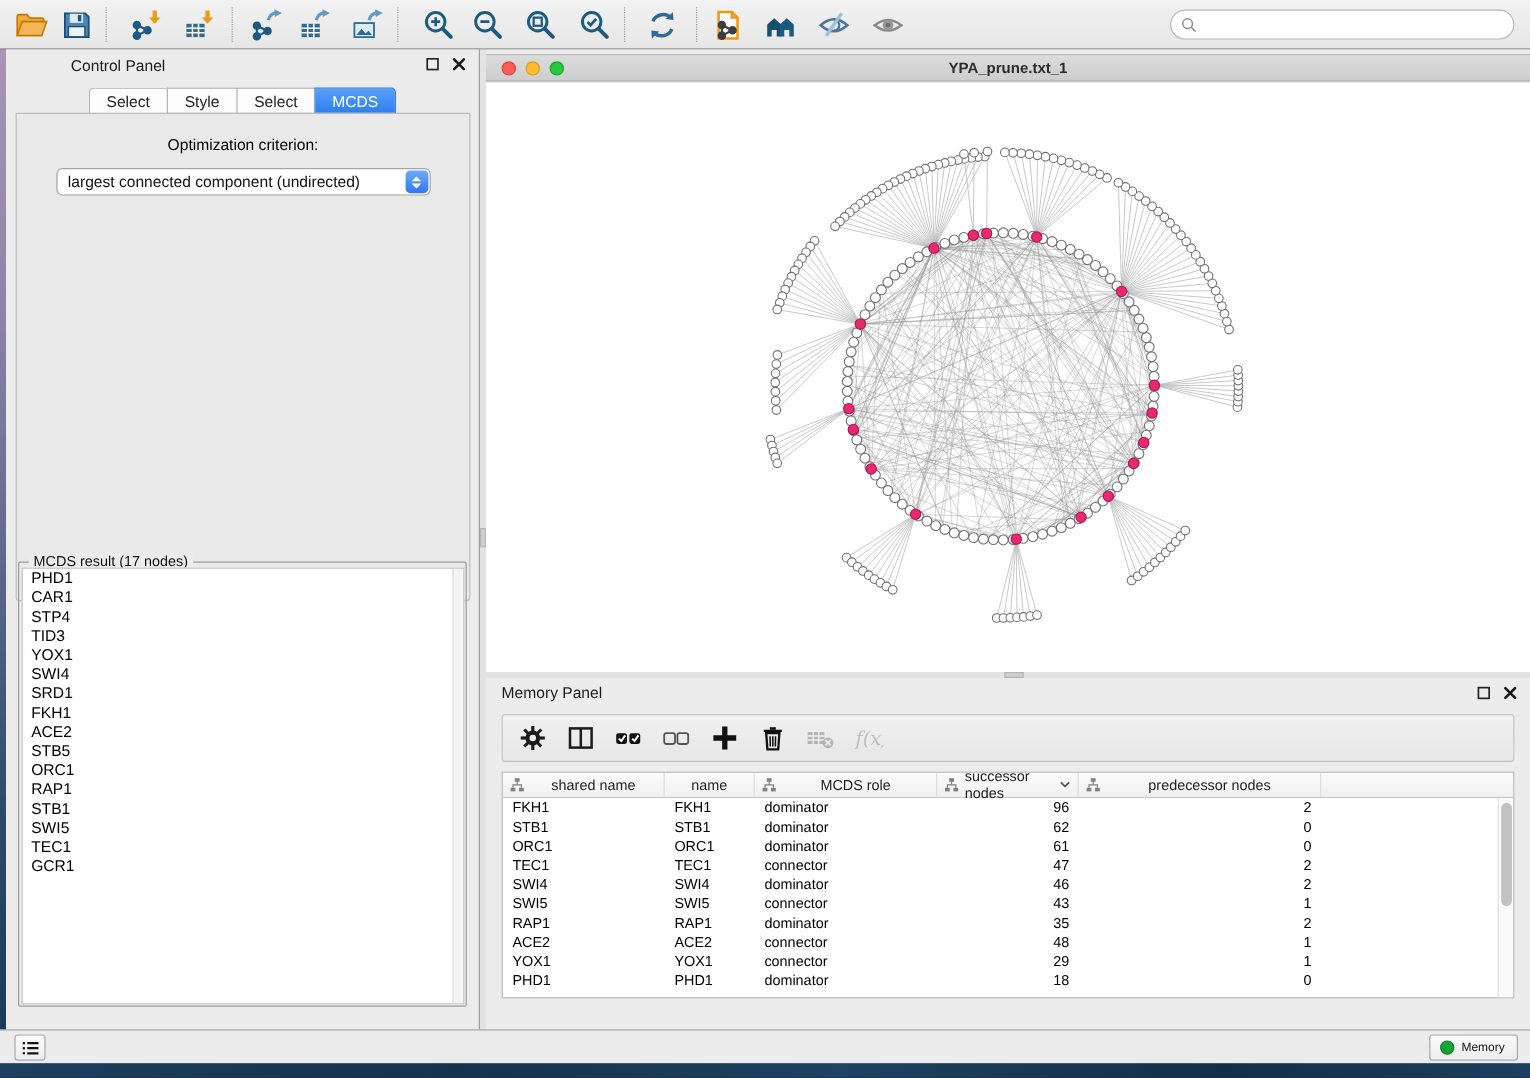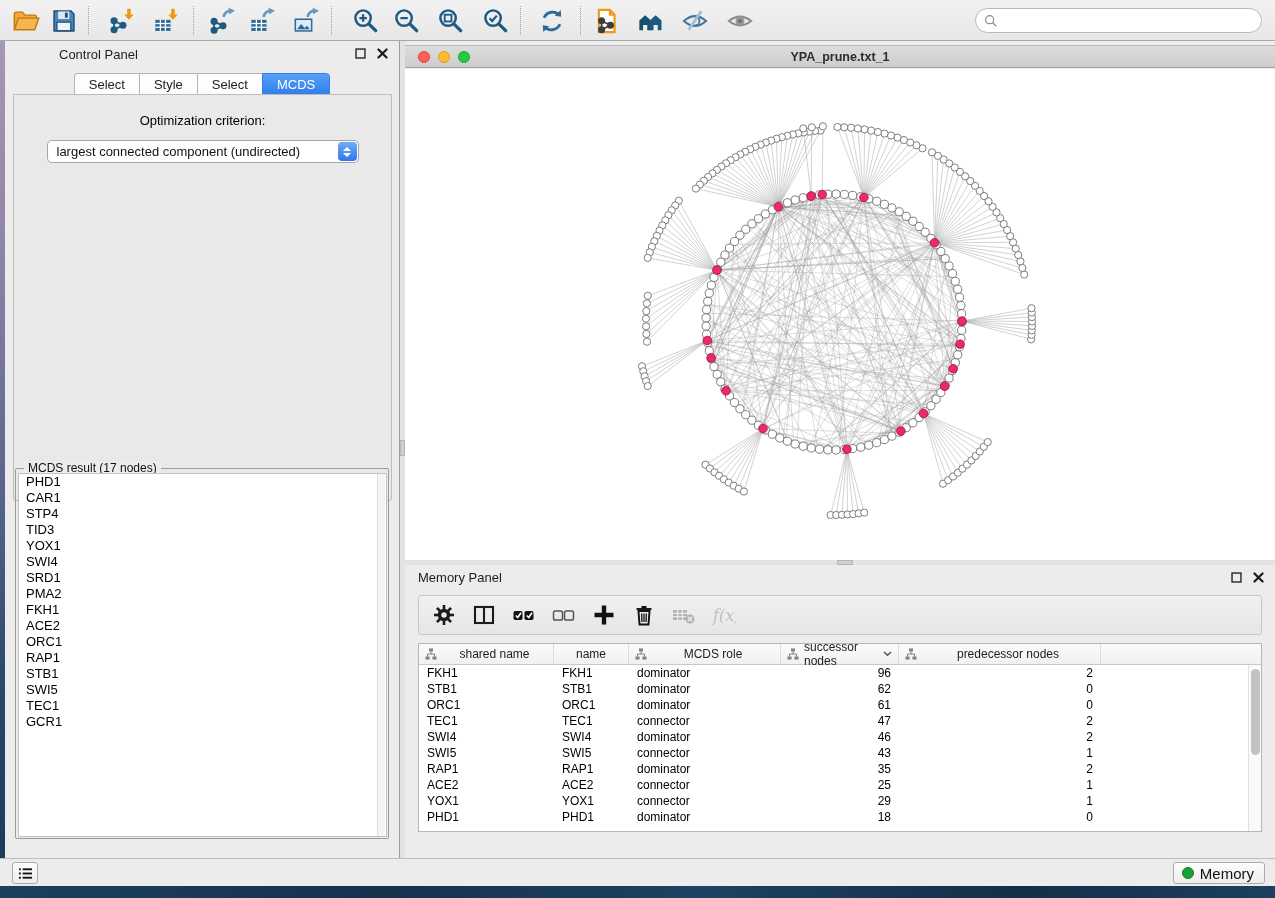--- a/index.html
+++ b/index.html
@@ -112,21 +112,21 @@
 
   
   .status-bar { position:absolute; left:0; top:858px; width:1275px; height:28px;
     background:#ececec; border-top:1px solid #bcbcbc; }
   .status-left-btn { position:absolute; left:12px; top:3px; width:26px; height:22px;
     background:linear-gradient(#fcfcfc,#ededed); border:1px solid #ababab; border-radius:3px;
     display:flex; align-items:center; justify-content:center; cursor:pointer; }
   .status-left-btn svg { width:15px; height:15px; }
   .memory-btn { position:absolute; right:10px; top:3px; height:22px; padding:0 10px 0 8px;
     background:linear-gradient(#fcfcfc,#ededed); border:1px solid #ababab; border-radius:3px;
-    display:flex; align-items:center; gap:6px; font-size:15px; color:#111; cursor:pointer; }
+    display:flex; align-items:center; gap:6px; font-size:10px; color:#111; cursor:pointer; }
   .memory-dot { width:12px; height:12px; border-radius:50%; background:#18a335; border:1px solid #0f7d26; }
 </style>
 </head>
 <body>
 
 <div class="wallpaper-left"></div>
 <div class="wallpaper-bottom"></div>
 
 <div class="toolbar">
   <div id="tb-icons">
@@ -294,23 +294,23 @@
   <div class="group-box">
     <span class="group-label">MCDS result (17 nodes)</span>
     <div class="mcds-list" id="mcds-list">
         <div class="mcds-item">PHD1</div>
         <div class="mcds-item">CAR1</div>
         <div class="mcds-item">STP4</div>
         <div class="mcds-item">TID3</div>
         <div class="mcds-item">YOX1</div>
         <div class="mcds-item">SWI4</div>
         <div class="mcds-item">SRD1</div>
-        <div class="mcds-item">PMA2</div>
         <div class="mcds-item">FKH1</div>
         <div class="mcds-item">ACE2</div>
+        <div class="mcds-item">STB5</div>
         <div class="mcds-item">ORC1</div>
         <div class="mcds-item">RAP1</div>
         <div class="mcds-item">STB1</div>
         <div class="mcds-item">SWI5</div>
         <div class="mcds-item">TEC1</div>
         <div class="mcds-item">GCR1</div>
       </div>
     <div class="mcds-scroll" style="right:3px;top:5px;height:362px;"></div>
   </div>
 </div>
@@ -1183,21 +1183,21 @@
           <div class="td" style="width:135px">RAP1</div>
           <div class="td" style="width:75px">RAP1</div>
           <div class="td" style="width:152px">dominator</div>
           <div class="td r" style="width:118px">35</div>
           <div class="td r" style="width:202px">2</div>
         </div>
         <div class="tr">
           <div class="td" style="width:135px">ACE2</div>
           <div class="td" style="width:75px">ACE2</div>
           <div class="td" style="width:152px">connector</div>
-          <div class="td r" style="width:118px">25</div>
+          <div class="td r" style="width:118px">48</div>
           <div class="td r" style="width:202px">1</div>
         </div>
         <div class="tr">
           <div class="td" style="width:135px">YOX1</div>
           <div class="td" style="width:75px">YOX1</div>
           <div class="td" style="width:152px">connector</div>
           <div class="td r" style="width:118px">29</div>
           <div class="td r" style="width:202px">1</div>
         </div>
         <div class="tr">

